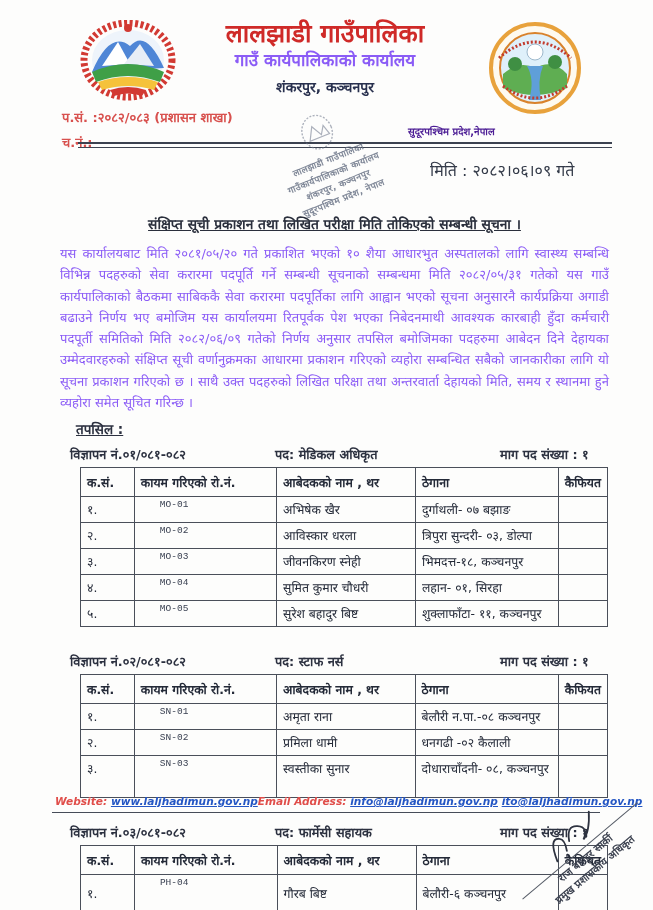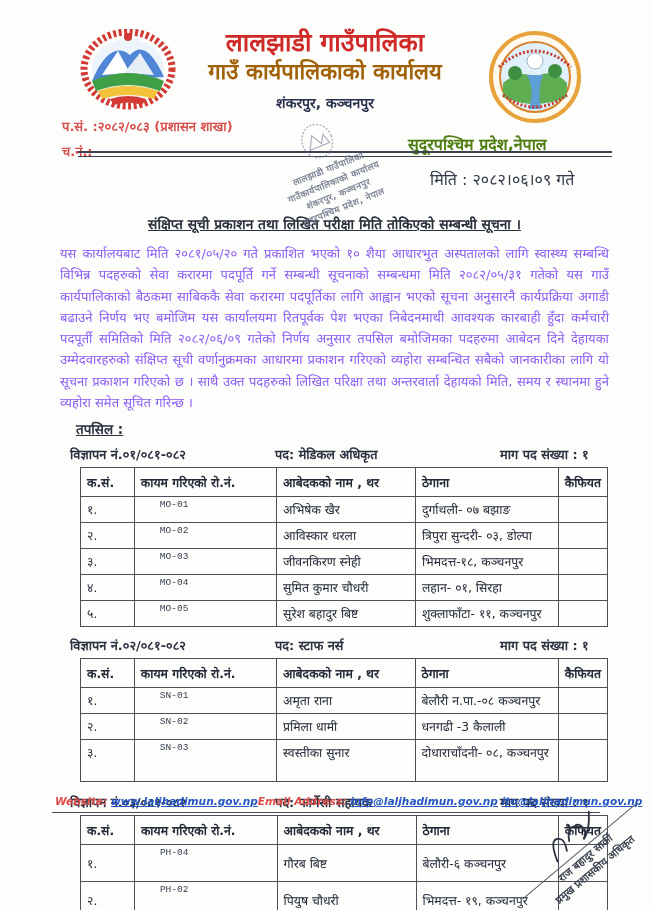--- a/index.html
+++ b/index.html
@@ -3,46 +3,46 @@
 <meta charset="utf-8">
 <style>
   html,body{margin:0;padding:0;background:#e8e8e6;}
   .page{
     position:relative;width:653px;height:910px;margin:0 auto;
     background:#fdfdfc;overflow:hidden;
     font-family:"DejaVu Sans","Liberation Sans",sans-serif;
     color:#262b38;
   }
   
-  .header-zone{position:absolute;top:15px;left:0;width:591px;height:202px;}
+  .header-zone{position:absolute;top:6px;left:0;width:591px;height:202px;}
   .logo-left{position:absolute;left:80px;top:14px;width:96px;height:84px;}
   .logo-right{position:absolute;left:489px;top:16px;width:92px;height:92px;}
   .head-titles{position:absolute;left:160px;top:12px;width:330px;text-align:center;}
   .title-main{font-size:25px;font-weight:bold;color:#cf2a28;line-height:1.25;}
-  .title-sub{font-size:22px;font-weight:bold;color:#a16207;line-height:1.3;}
+  .title-sub{font-size:17px;font-weight:bold;color:#8b5cf6;line-height:1.3;}
   .title-addr{font-size:14px;font-weight:bold;color:#28304e;margin-top:6px;}
   .ref-block{position:absolute;left:62px;top:100px;font-size:13px;font-weight:bold;color:#d8514e;line-height:1.9;}
-  .province{position:absolute;left:408px;top:118px;font-size:16px;font-weight:bold;color:#4d7c0f;}
+  .province{position:absolute;left:408px;top:118px;font-size:10px;font-weight:bold;color:#4c1d95;}
   .double-rule{position:absolute;left:78px;top:136px;width:534px;height:3px;
     border-top:2.5px solid #3c4250;border-bottom:1px solid #3c4250;}
   .date-block{position:absolute;left:430px;top:150px;font-size:16px;color:#333a48;line-height:1.85;}
   
   .stamp{position:absolute;left:258px;top:104px;width:140px;text-align:center;
     transform:rotate(-22deg);color:rgba(98,108,128,0.8);z-index:3;}
   .stamp-emblem{width:36px;height:40px;margin:0 auto;opacity:.55;}
   .stamp-lines{font-size:9px;font-weight:bold;line-height:1.5;letter-spacing:.4px;}
   
   .content{position:absolute;top:202px;left:0;width:653px;padding:0 44px 0 60px;box-sizing:border-box;}
   .notice-title{text-align:center;font-size:13.8px;font-weight:bold;color:#2a2f3c;
     text-decoration:underline;margin:12px 0 10px 0;}
   .body-para{font-size:13px;line-height:21.3px;text-align:justify;color:#8b5cf6;margin:0 0 7px 0;}
   .tapasil{font-size:13.5px;font-weight:bold;text-decoration:underline;margin:0 0 4px 16px;color:#2c3140;}
   .advert-line{display:grid;grid-template-columns:205px 225px 1fr;
     font-size:12.8px;font-weight:bold;color:#2c3140;padding:3px 0 3px 10px;}
-  table.cand{border-collapse:collapse;width:528px;margin:1px 0 6px 20px;
+  table.cand{border-collapse:collapse;width:528px;margin:1px 0 22px 20px;
     font-size:12.3px;color:#242a38;}
   table.cand th,table.cand td{border:1.2px solid #4a4f5a;padding:2px 6px;text-align:left;vertical-align:middle;}
   table.cand th{font-weight:bold;height:24px;}
   table.cand td{height:21px;}
   table.cand th:nth-child(1),table.cand td:nth-child(1){width:42px;}
   table.cand th:nth-child(2),table.cand td:nth-child(2){width:118px;}
   table.cand th:nth-child(3),table.cand td:nth-child(3){width:132px;}
   table.cand th:nth-child(4),table.cand td:nth-child(4){width:136px;}
   table.cand td:nth-child(2){font-family:"Liberation Mono","DejaVu Sans Mono",monospace;
     font-size:9.5px;vertical-align:top;padding-top:2px;color:#3a4152;padding-left:25px;}
@@ -210,21 +210,21 @@
               <td>१.</td>
               <td>SN-01</td>
               <td>अमृता राना</td>
               <td>बेलौरी न.पा.-०८ कञ्चनपुर</td>
               <td></td>
             </tr>
             <tr>
               <td>२.</td>
               <td>SN-02</td>
               <td>प्रमिला धामी</td>
-              <td>धनगढी -3 कैलाली</td>
+              <td>धनगढी -०२ कैलाली</td>
               <td></td>
             </tr>
             <tr>
               <td>३.</td>
               <td>SN-03</td>
               <td>स्वस्तीका सुनार</td>
               <td>दोधाराचाँदनी- ०८, कञ्चनपुर</td>
               <td></td>
             </tr>
           </tbody>

